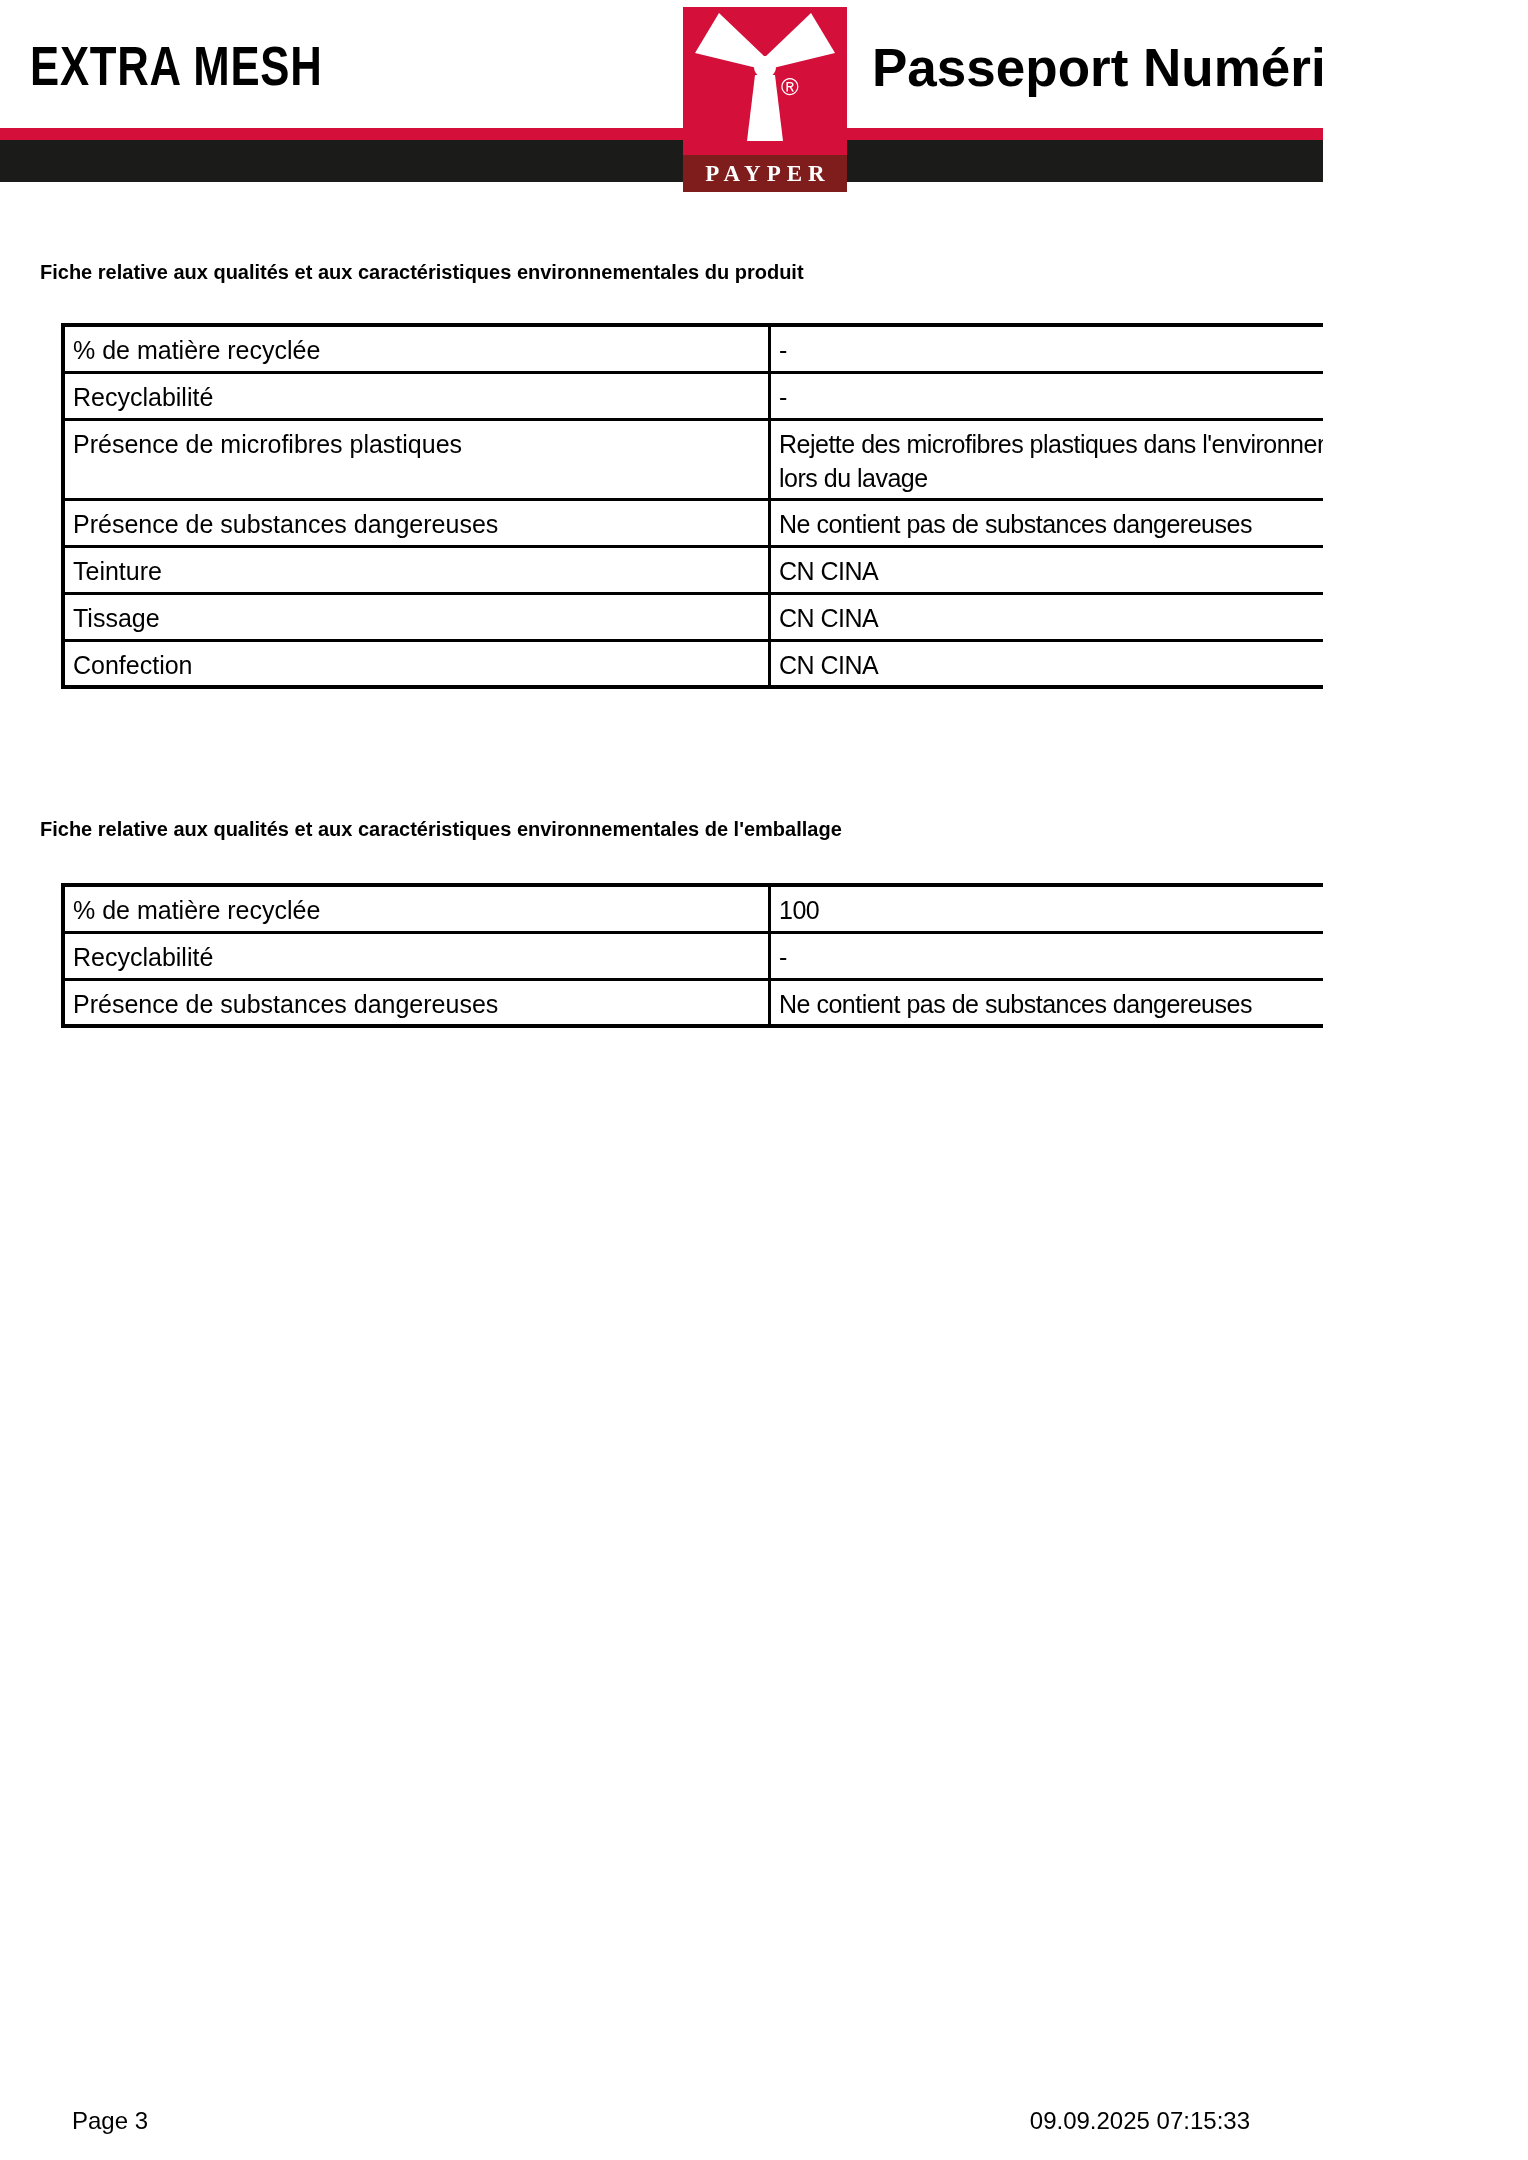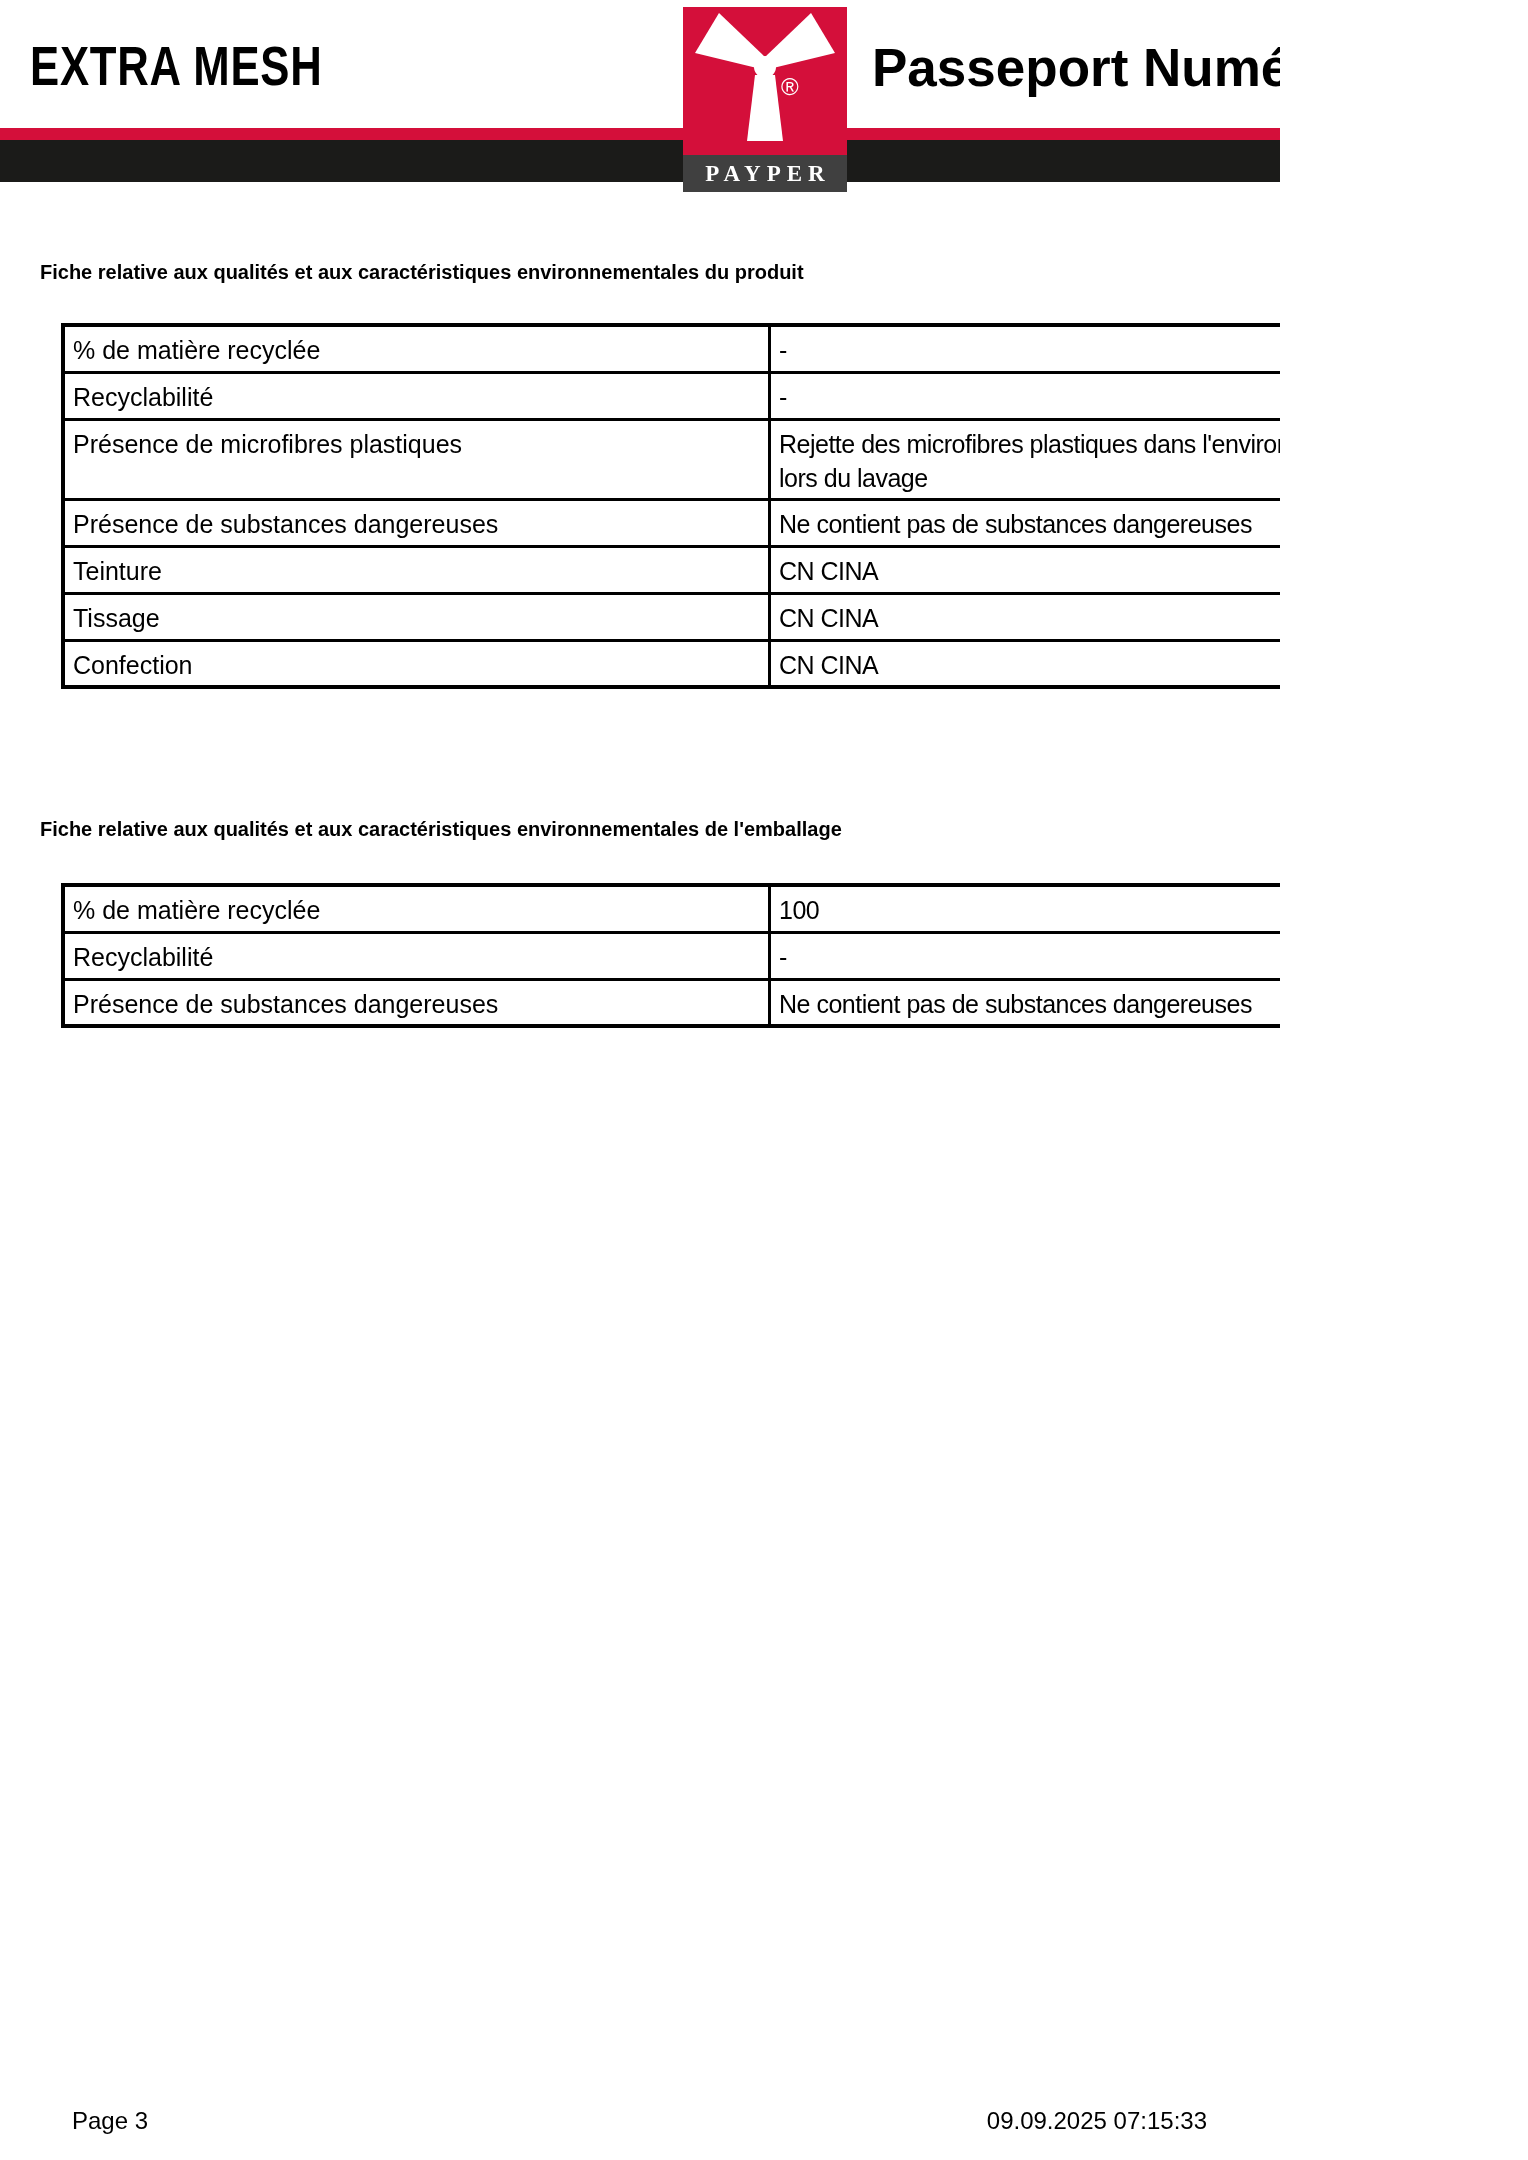--- a/index.html
+++ b/index.html
@@ -1,38 +1,38 @@
 <!DOCTYPE html>
 <html><head>
 <meta charset="utf-8">
 <style>
   html,body{margin:0;padding:0;background:#fff;}
   #page{
     position:relative;width:1280px;height:2160px;background:#ffffff;
-    font-family:"Liberation Sans",sans-serif;color:#000;overflow:hidden;
+    font-family:"Liberation Sans",sans-serif;color:#000;overflow:hidden;padding-left:43px;
   }
   
   #product-title{
     position:absolute;left:30px;top:36px;font-size:56px;font-weight:bold;
     line-height:60px;white-space:nowrap;
   }
   #product-title .squeeze{display:inline-block;transform:scaleX(0.78);transform-origin:0 50%;letter-spacing:1px;}
   #doc-title{
     position:absolute;left:872px;top:40px;font-size:53px;font-weight:bold;line-height:56px;white-space:nowrap;
   }
   #fr-badge{
     position:absolute;left:1382px;top:20px;width:78px;height:75px;background:#000;
     color:#a16207;font-size:29px;font-weight:bold;display:flex;align-items:center;justify-content:center;
   }
   #red-stripe{position:absolute;left:0;top:128px;width:1528px;height:12px;background:#d40f3a;}
   #black-bar{position:absolute;left:0;top:140px;width:1528px;height:42px;background:#1b1b19;}
   #logo{position:absolute;left:683px;top:7px;width:164px;height:185px;}
   #logo-square{position:absolute;left:0;top:0;width:164px;height:148px;background:#d40f3a;}
   #logo-wordmark{
-    position:absolute;left:0;top:148px;width:164px;height:37px;background:#404040;
+    position:absolute;left:0;top:148px;width:164px;height:37px;background:#7f1d1d;
     color:#fff;display:flex;align-items:center;justify-content:center;
     font-family:"Liberation Serif",serif;font-weight:bold;font-size:23px;letter-spacing:6px;
     padding-left:6px;box-sizing:border-box;
   }
   
   .section-title{
     position:absolute;left:40px;font-size:20px;font-weight:bold;line-height:34px;white-space:nowrap;
   }
   #title-product{top:255px;}
   #title-packaging{top:812px;}

